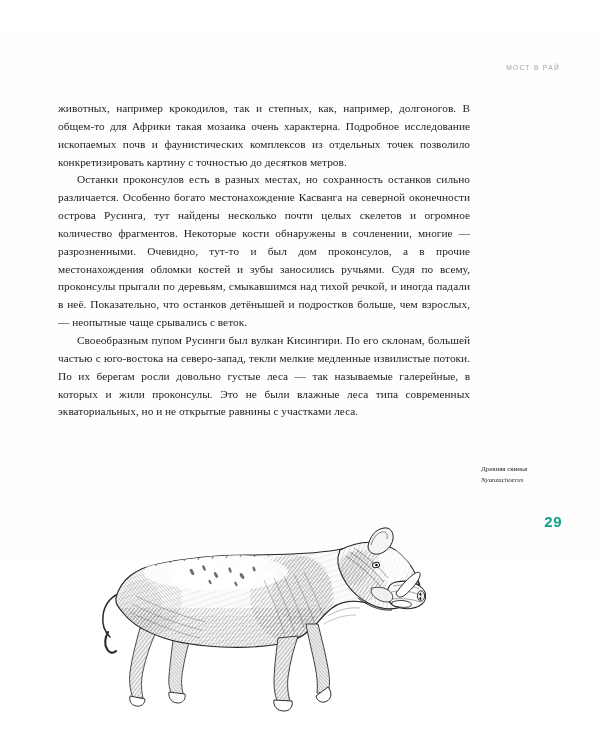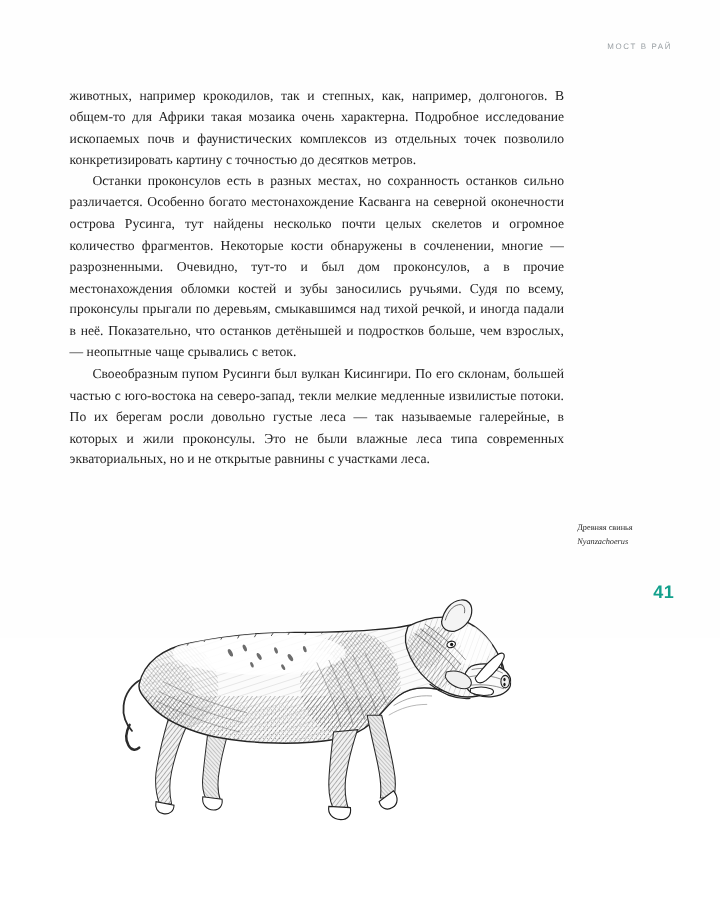--- a/index.html
+++ b/index.html
@@ -16,20 +16,21 @@
     color: #1b1b1b;
     position: relative;
   }
 
   .page {
     position: absolute;
     inset: 0;
     width: 600px;
     height: 532px;
     background: #fefefe;
+    margin-top: 28px;
   }
 
   
   .running-head {
     position: absolute;
     top: 36px;
     right: 40px;
     font-family: "Liberation Sans", "DejaVu Sans", sans-serif;
     font-size: 6.6px;
     letter-spacing: 1.35px;
@@ -301,15 +302,15 @@
         <g opacity="0.6">
           <path d="M236,88 C244,82 254,80 266,82" fill="none" stroke="#2b2b2b" stroke-width="0.8"></path>
           <path d="M232,96 C242,90 252,87 264,88" fill="none" stroke="#3a3a3a" stroke-width="0.6"></path>
           <path d="M228,104 C238,98 248,95 260,95" fill="none" stroke="#4a4a4a" stroke-width="0.55"></path>
         </g>
 
       </g>
     </svg>
   </div>
 
-  <div class="folio" style="color: rgb(18, 160, 140);">41</div>
+  <div class="folio" style="color: rgb(18, 160, 140);">29</div>
 
 </div>
 
 </body></html>

